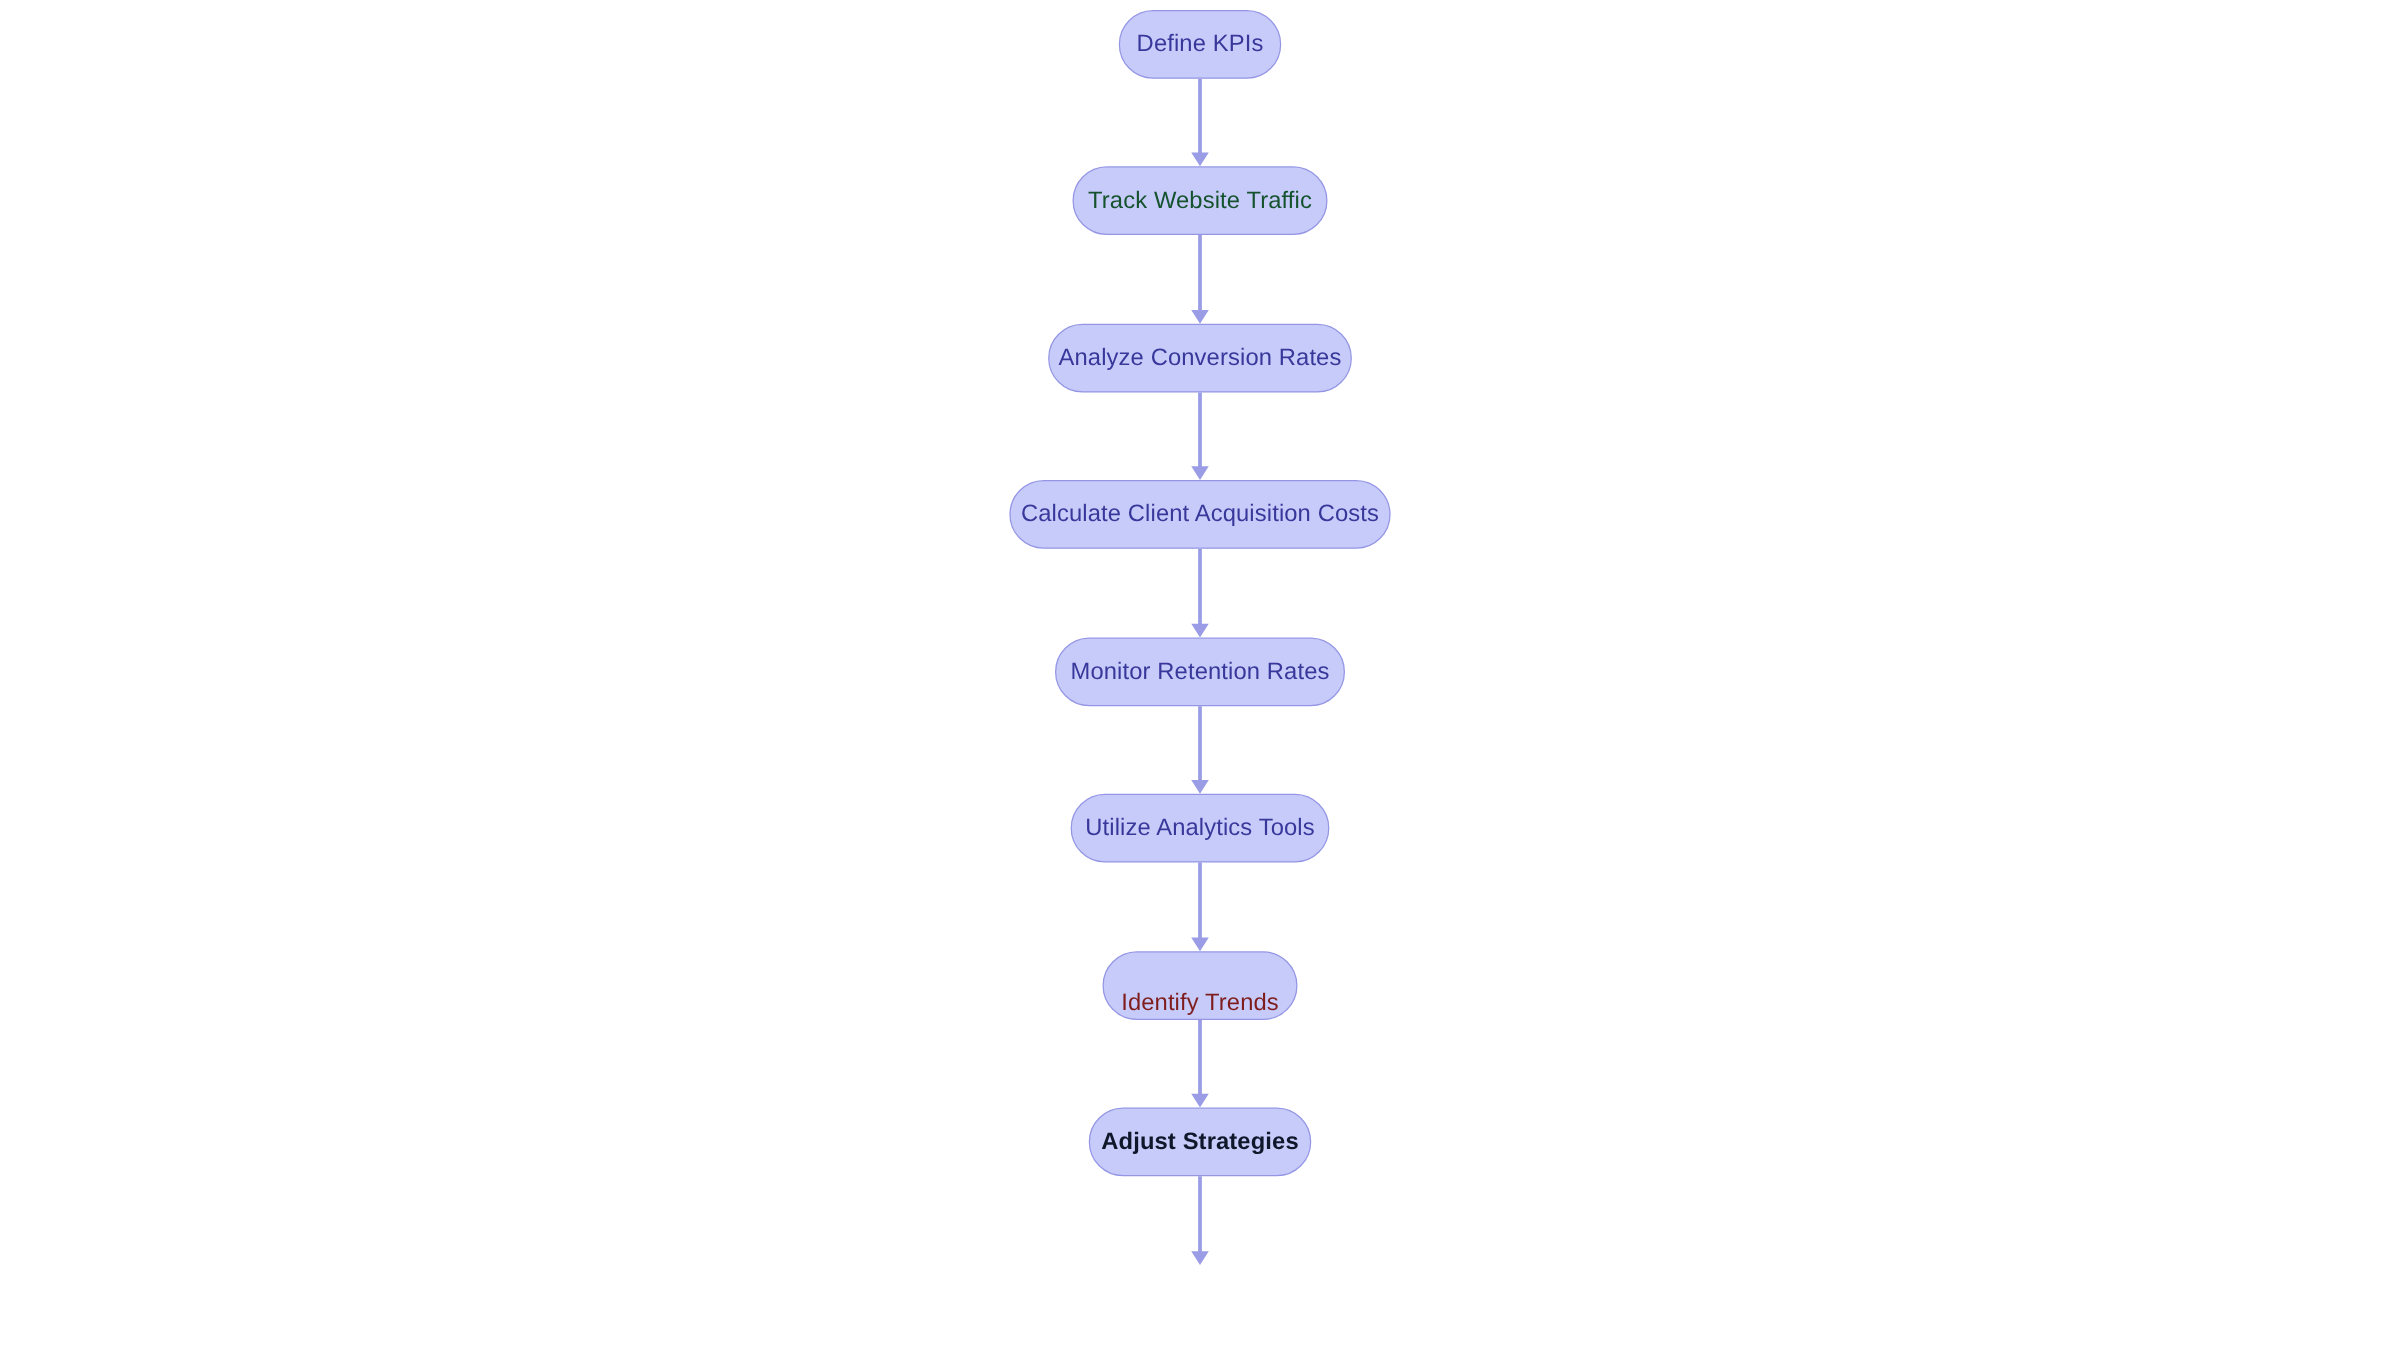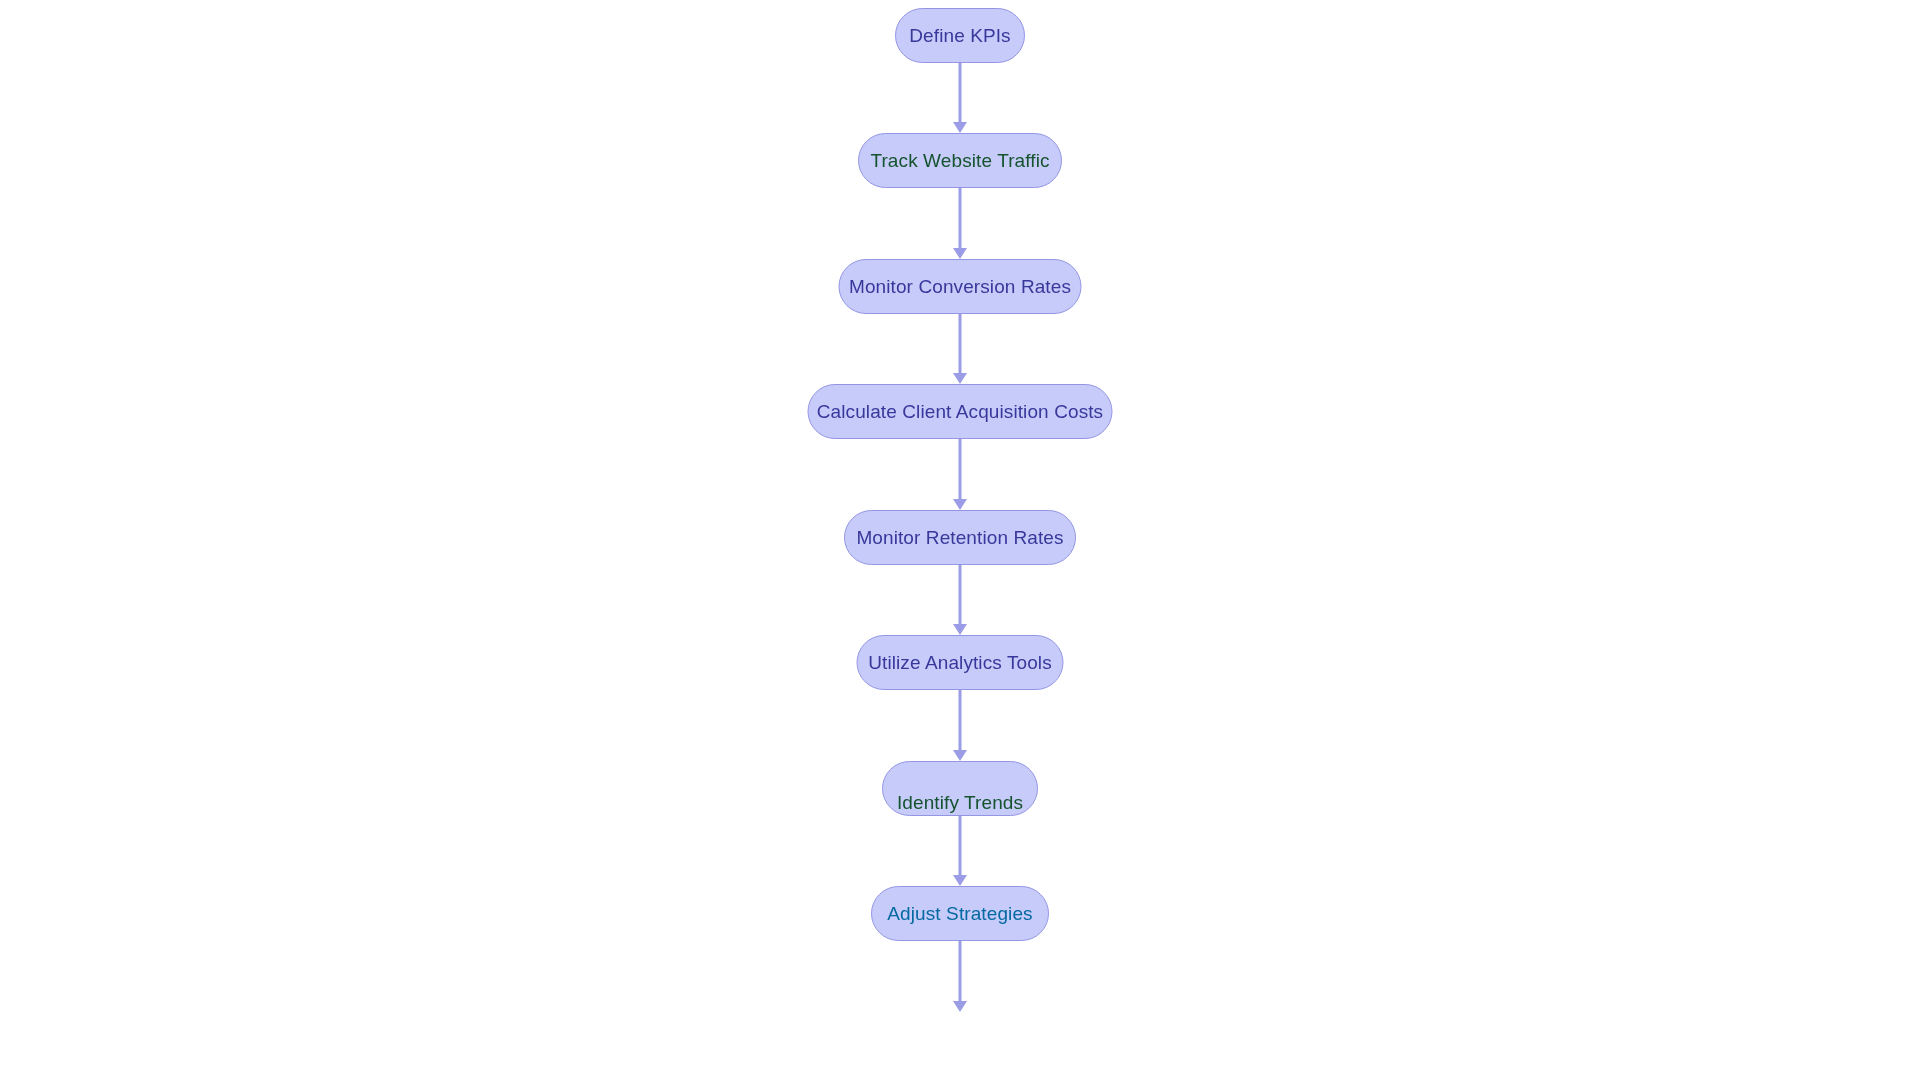--- a/index.html
+++ b/index.html
@@ -112,31 +112,31 @@
     <div class="edge-arrow" style="border-top-color: rgb(154, 156, 230);"></div>
   </div>
 
   <div class="node" style="top: 8px; width: 130px; background: rgb(199, 203, 250); border-color: rgb(148, 150, 228);">
     <span class="node-label" style="color: rgb(56, 56, 155);">Define KPIs</span>
   </div>
   <div class="node" style="top: 133px; width: 204px; background: rgb(199, 203, 250); border-color: rgb(148, 150, 228);">
     <span class="node-label" style="color: #14532d;">Track Website Traffic</span>
   </div>
   <div class="node" style="top: 259px; width: 243px; background: rgb(199, 203, 250); border-color: rgb(148, 150, 228);">
-    <span class="node-label" style="color: rgb(56, 56, 155);">Monitor Conversion Rates</span>
+    <span class="node-label" style="color: rgb(56, 56, 155);">Analyze Conversion Rates</span>
   </div>
   <div class="node" style="top: 384px; width: 305px; background: rgb(199, 203, 250); border-color: rgb(148, 150, 228);">
     <span class="node-label" style="color: rgb(56, 56, 155);">Calculate Client Acquisition Costs</span>
   </div>
   <div class="node" style="top: 635px; width: 207px; background: rgb(199, 203, 250); border-color: rgb(148, 150, 228);">
     <span class="node-label" style="color: rgb(56, 56, 155);">Utilize Analytics Tools</span>
   </div>
   <div class="node" style="top: 510px; width: 232px; background: rgb(199, 203, 250); border-color: rgb(148, 150, 228);">
     <span class="node-label" style="color: rgb(56, 56, 155);">Monitor Retention Rates</span>
   </div>
   <div class="node" style="top: 761px; width: 156px; background: rgb(199, 203, 250); border-color: rgb(148, 150, 228);">
-    <span class="node-label" style="color: #14532d; margin-top: 27px;">Identify Trends</span>
+    <span class="node-label" style="color: #7f1d1d; margin-top: 27px;">Identify Trends</span>
   </div>
   <div class="node" style="top: 886px; width: 178px; background: rgb(199, 203, 250); border-color: rgb(148, 150, 228);">
-    <span class="node-label" style="color: #0369a1;">Adjust Strategies</span>
+    <span class="node-label" style="color: #0f172a; font-weight: bold;">Adjust Strategies</span>
   </div>
 
 </div>
 
 </body></html>

